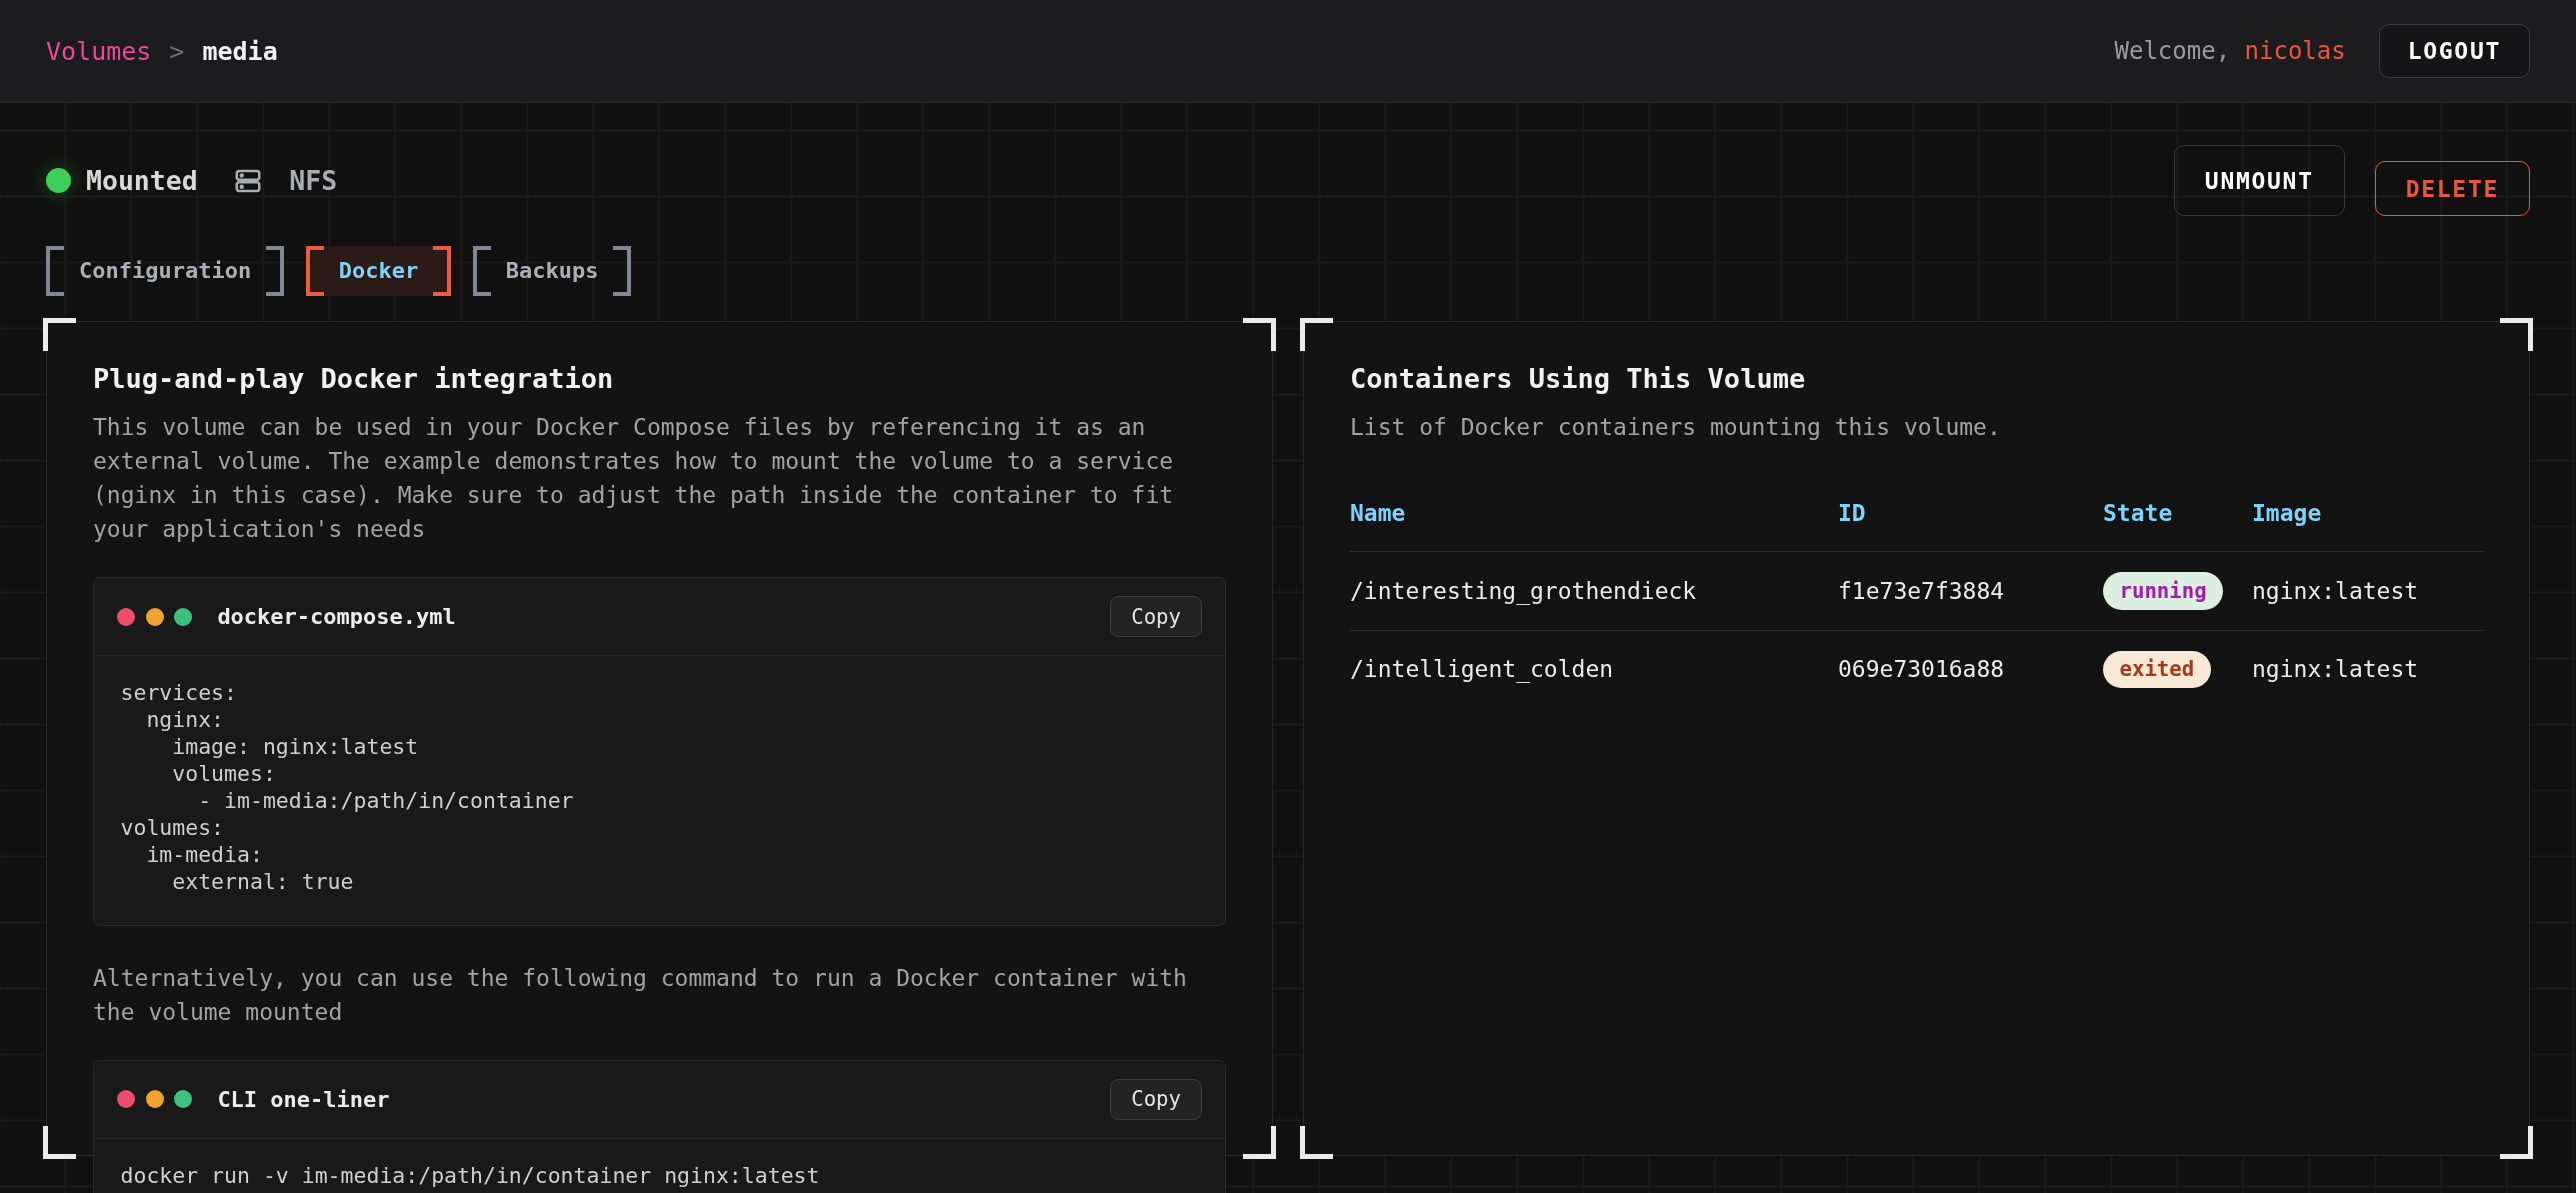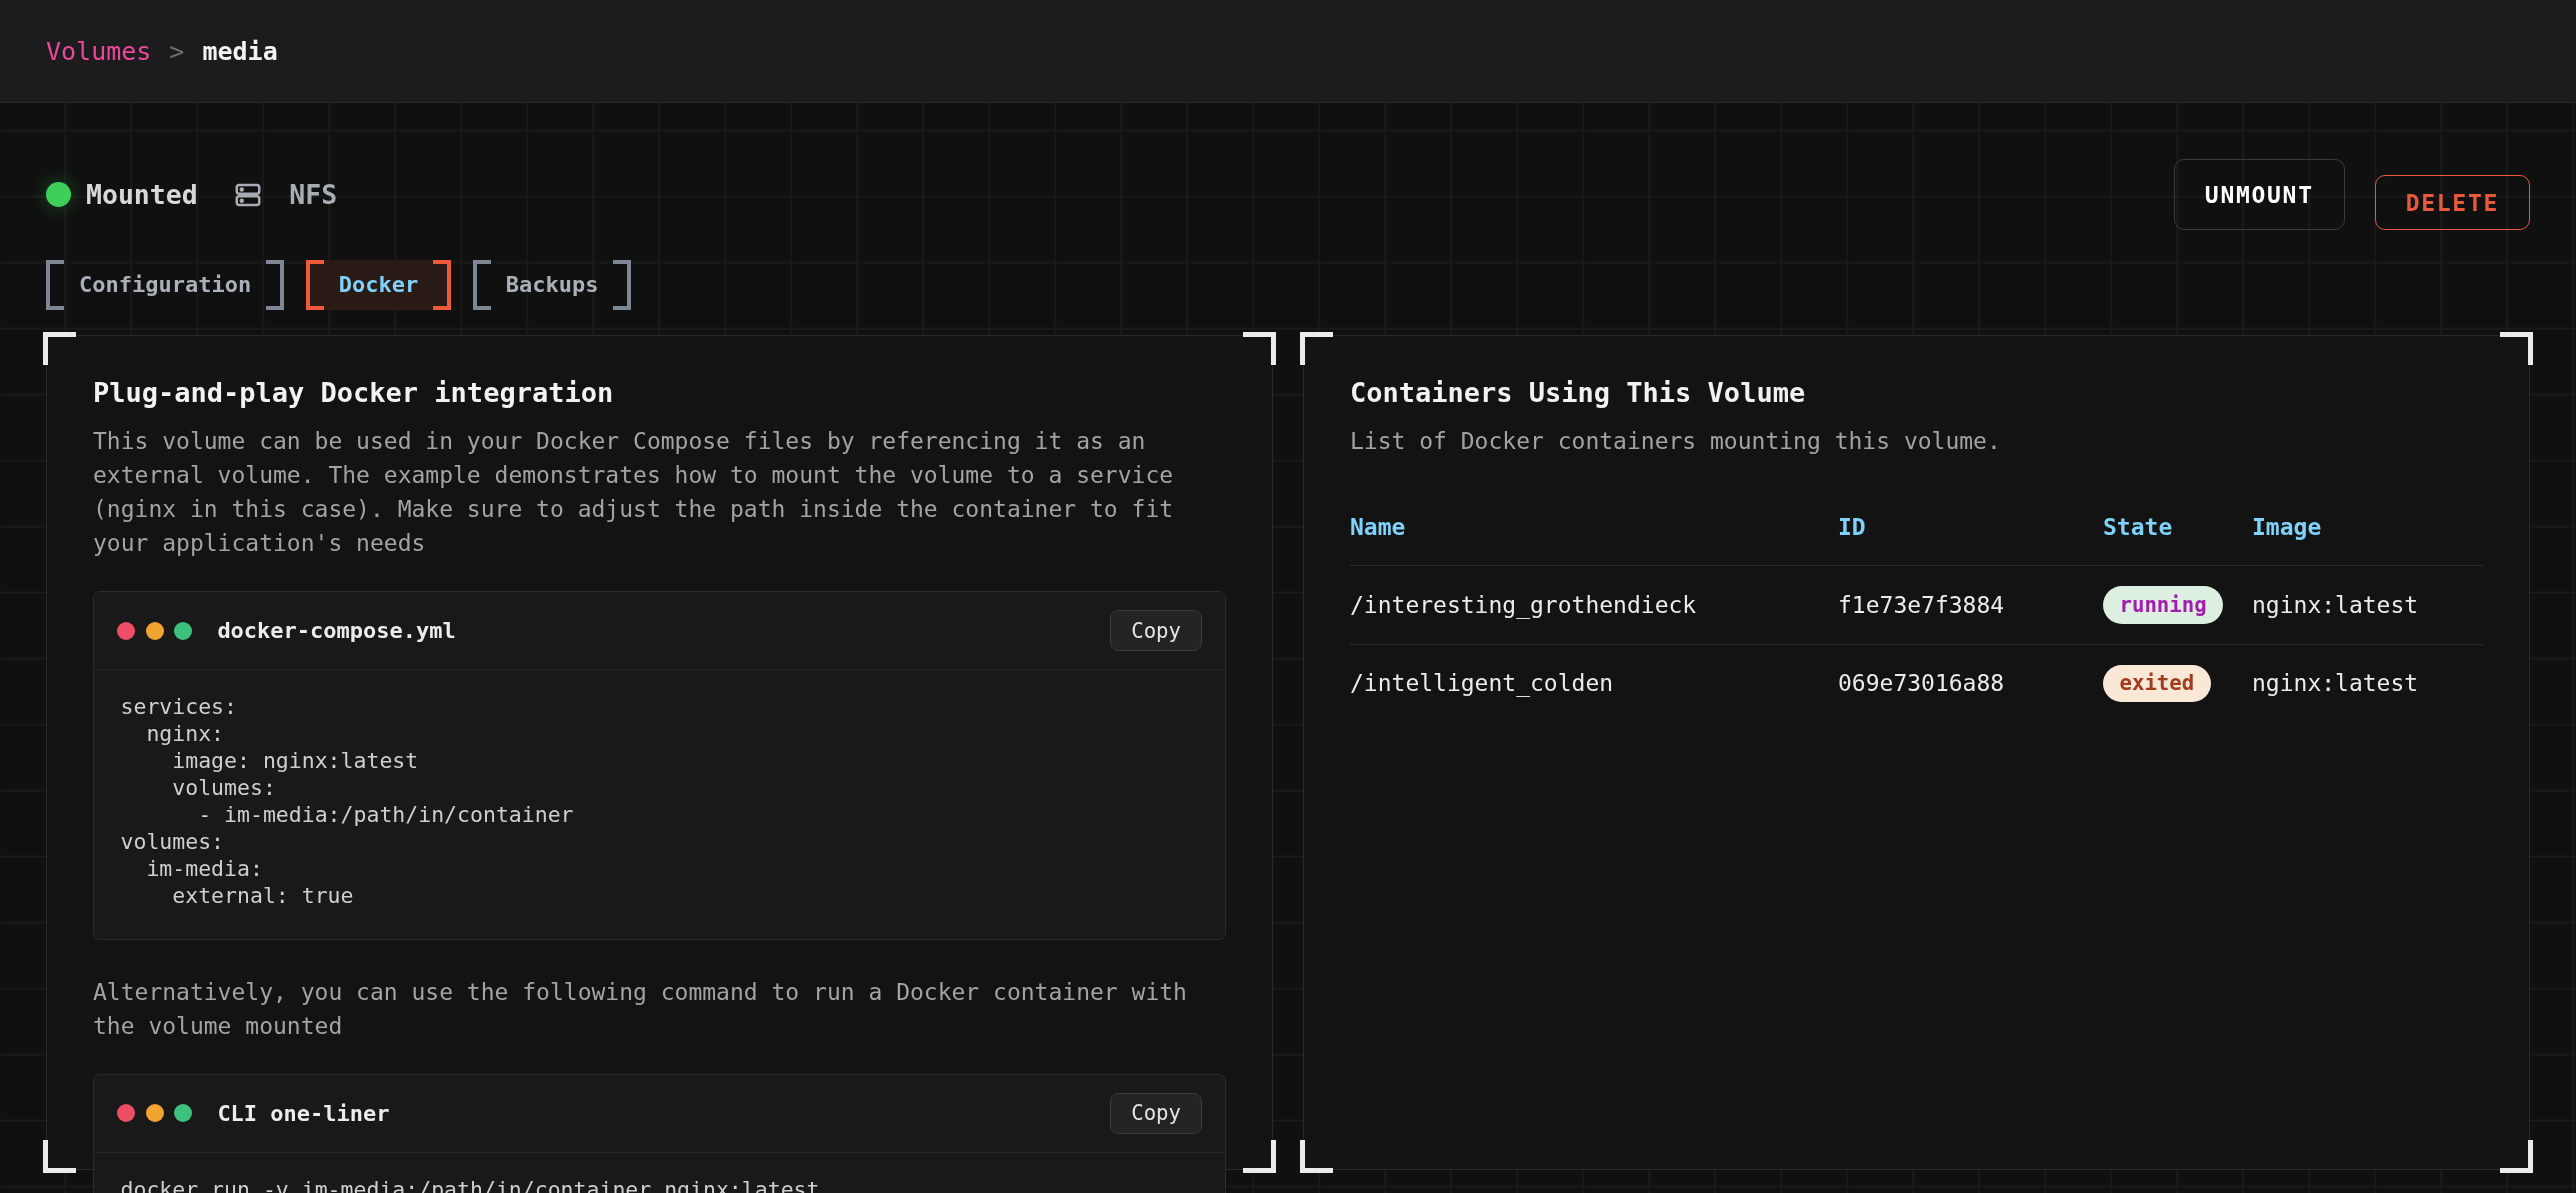--- a/index.html
+++ b/index.html
@@ -29,21 +29,21 @@
   .logout-btn {
     background:#151517; border:1.7px solid #3c3c3c; border-radius:10px;
     color:#ffffff; font-weight:bold; font-size:23px; letter-spacing:1.7px;
     padding:13.2px 28px; font-family:inherit; cursor:pointer;
   }
 
   
   .main {
     position:relative;
     height:1090px;
-    padding:64px 46px 0;
+    padding:50px 46px 0;
     background-image:
       linear-gradient(to right,#1a1a1a 1.7px,transparent 1.7px),
       linear-gradient(to bottom,#1a1a1a 1.7px,transparent 1.7px);
     background-size:66px 66px;
     background-position:-1.7px 26.5px;
   }
 
   
   .status-row { display:flex; align-items:center; justify-content:space-between; height:55px; margin-bottom:38px; }
   .status-left { display:flex; align-items:center; gap:15px; }
@@ -136,20 +136,24 @@
 </style>
 </head>
 <body>
 
 <header class="topbar">
   <nav class="breadcrumb">
     <span class="crumb-parent">Volumes</span>
     <span class="crumb-sep">&gt;</span>
     <span class="crumb-current">media</span>
   </nav>
+  <div class="topbar-right">
+    <span class="welcome"><span>Welcome, </span><span class="username">nicolas</span></span>
+    <button class="logout-btn">LOGOUT</button>
+  </div>
 </header>
 
 <div class="main">
 
   <div class="status-row">
     <div class="status-left">
       <span class="dot-mounted"></span>
       <span class="mounted-label">Mounted</span>
       <span class="nfs-icon">
         <svg width="30" height="30" viewBox="0 0 24 24" fill="none" stroke="currentColor" stroke-width="2" stroke-linecap="round" stroke-linejoin="round">

